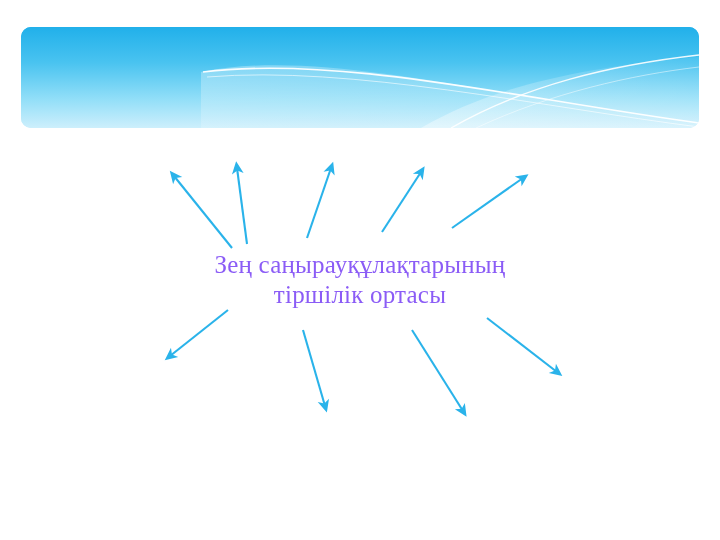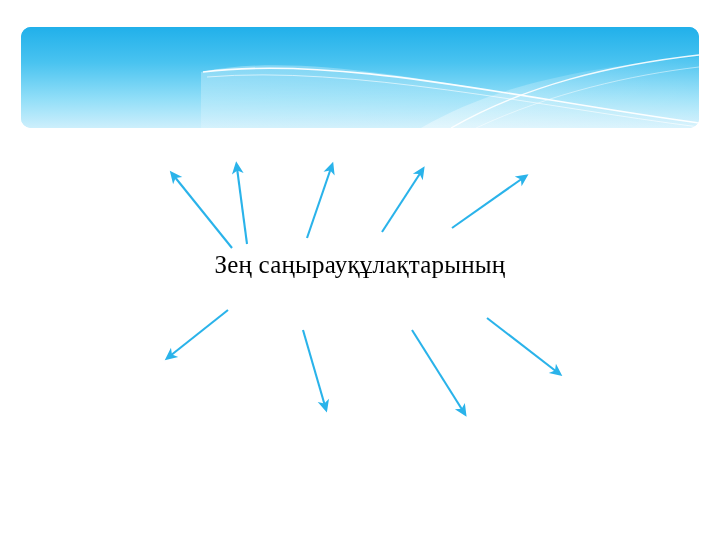--- a/index.html
+++ b/index.html
@@ -43,21 +43,21 @@
     position: absolute;
     left: 140px;
     top: 250px;
     width: 440px;
     text-align: center;
   }
   .title-line {
     font-family: "Liberation Serif", serif;
     font-size: 25px;
     line-height: 30px;
-    color: #000000;
+    color: #8b5cf6;
     letter-spacing: 0.2px;
   }
   
   .arrows {
     position: absolute;
     left: 0;
     top: 0;
     width: 720px;
     height: 540px;
     pointer-events: none;
@@ -110,15 +110,16 @@
       <line x1="452" y1="228" x2="523" y2="178"></line>
       <line x1="228" y1="310" x2="170" y2="356"></line>
       <line x1="303" y1="330" x2="325" y2="406"></line>
       <line x1="412" y1="330" x2="463" y2="411"></line>
       <line x1="487" y1="318" x2="557" y2="372"></line>
     </g>
   </svg>
 
   <div class="title-block">
     <div class="title-line">Зең саңырауқұлақтарының</div>
+    <div class="title-line">тіршілік ортасы</div>
   </div>
 
 </div>
 
 </body></html>

